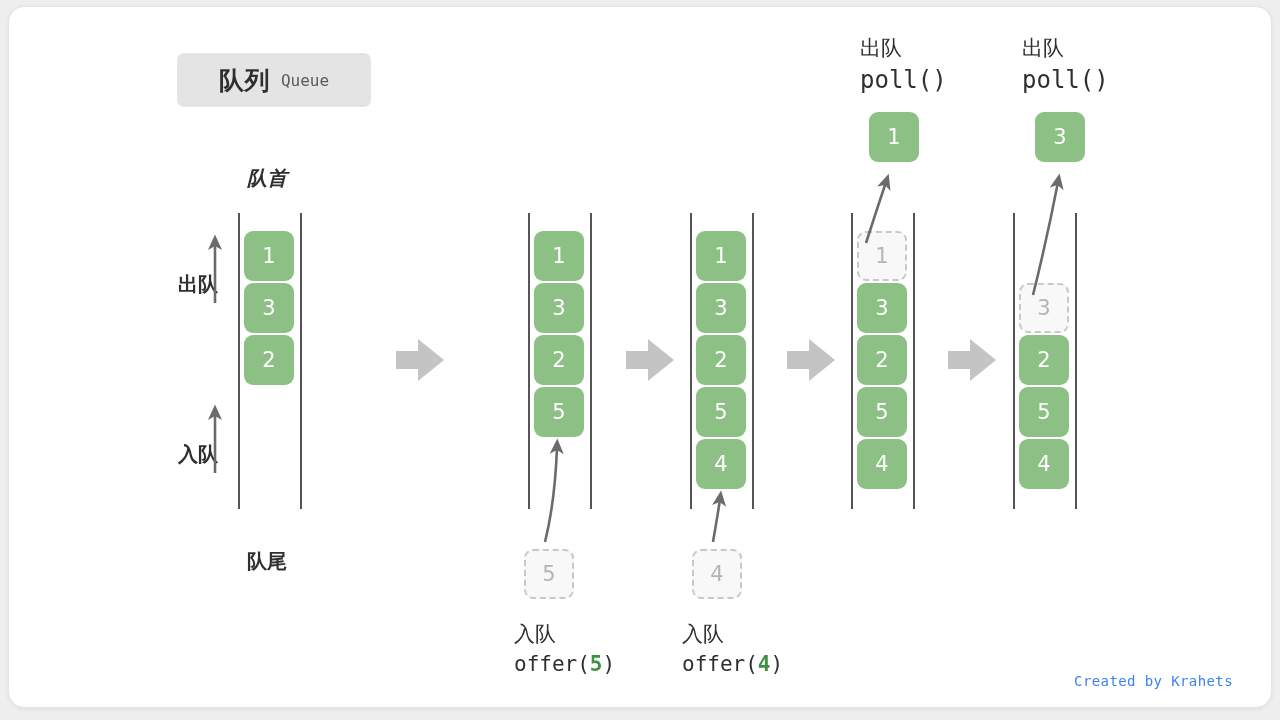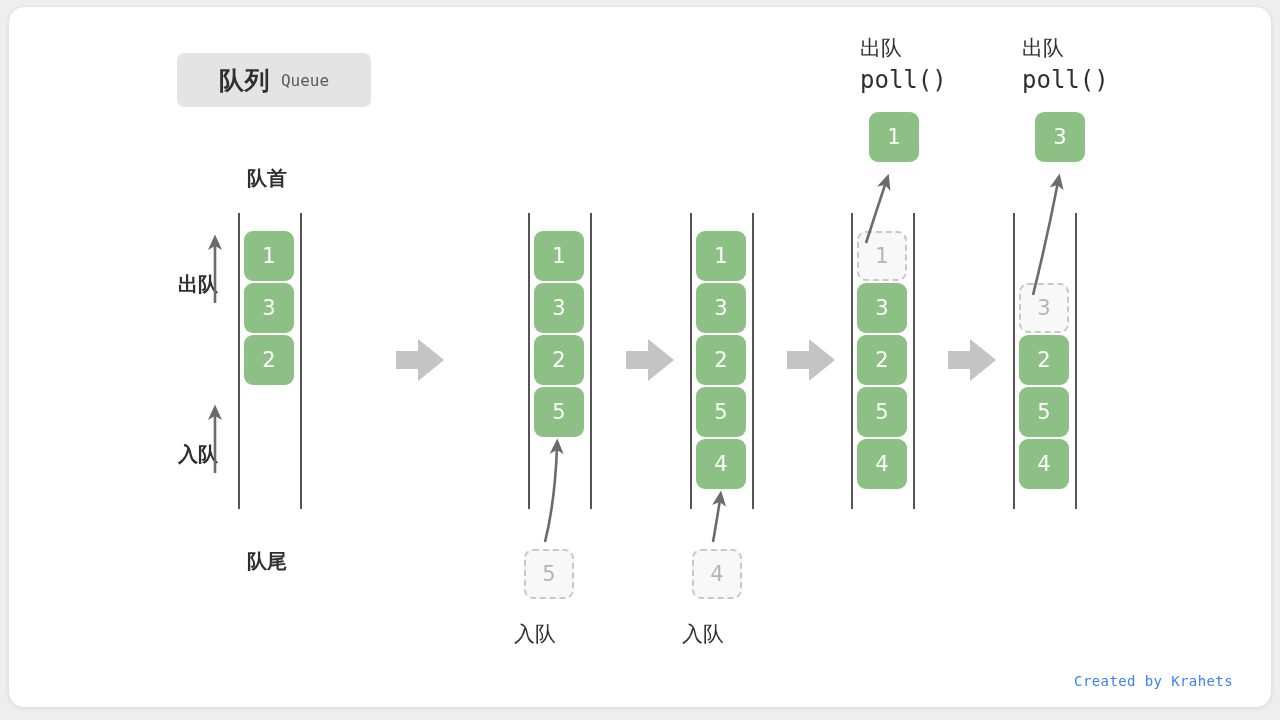--- a/index.html
+++ b/index.html
@@ -158,21 +158,21 @@
 <body>
 
 <div id="canvas">
 <div class="card">
 
   <div class="title-badge">
     <span class="title-cn">队列</span>
     <span class="title-en">Queue</span>
   </div>
 
-  <div class="abs head-label" style="left:198px; top:158px;">队首</div>
+  <div class="abs head-label" style="left:198px; top:158px;font-style:italic;">队首</div>
   <div class="abs tail-label" style="left:198px; top:541px;">队尾</div>
 
   <div class="abs side-label" style="left:139px; top:264px;">出队</div>
   <div class="abs side-label" style="left:139px; top:434px;">入队</div>
 
   <div class="rail" style="left:229px; top:206px; height:296px;"></div>
   <div class="rail" style="left:291px; top:206px; height:296px;"></div>
 
   <div class="cell" style="left:235px; top:224px;">1</div>
   <div class="cell" style="left:235px; top:276px;">3</div>
@@ -180,32 +180,34 @@
 
   <div class="rail" style="left:519px; top:206px; height:296px;"></div>
   <div class="rail" style="left:581px; top:206px; height:296px;"></div>
   <div class="cell" style="left:525px; top:224px;">1</div>
   <div class="cell" style="left:525px; top:276px;">3</div>
   <div class="cell" style="left:525px; top:328px;">2</div>
   <div class="cell" style="left:525px; top:380px;">5</div>
   <div class="cell ghost" style="left:515px; top:542px;">5</div>
   <div class="op-caption" style="left:505px; top:612px;">
     <span class="cn">入队</span>
+    <span class="code"><span>offer(</span><span class="arg">5</span><span>)</span></span>
   </div>
 
   <div class="rail" style="left:681px; top:206px; height:296px;"></div>
   <div class="rail" style="left:743px; top:206px; height:296px;"></div>
   <div class="cell" style="left:687px; top:224px;">1</div>
   <div class="cell" style="left:687px; top:276px;">3</div>
   <div class="cell" style="left:687px; top:328px;">2</div>
   <div class="cell" style="left:687px; top:380px;">5</div>
   <div class="cell" style="left:687px; top:432px;">4</div>
   <div class="cell ghost" style="left:683px; top:542px;">4</div>
   <div class="op-caption" style="left:673px; top:612px;">
     <span class="cn">入队</span>
+    <span class="code"><span>offer(</span><span class="arg">4</span><span>)</span></span>
   </div>
 
   <div class="op-top" style="left:851px; top:26px;">
     <span class="cn">出队</span>
     <span class="code">poll()</span>
   </div>
   <div class="cell" style="left:860px; top:105px;">1</div>
   <div class="rail" style="left:842px; top:206px; height:296px;"></div>
   <div class="rail" style="left:904px; top:206px; height:296px;"></div>
   <div class="cell ghost" style="left:848px; top:224px;">1</div>

